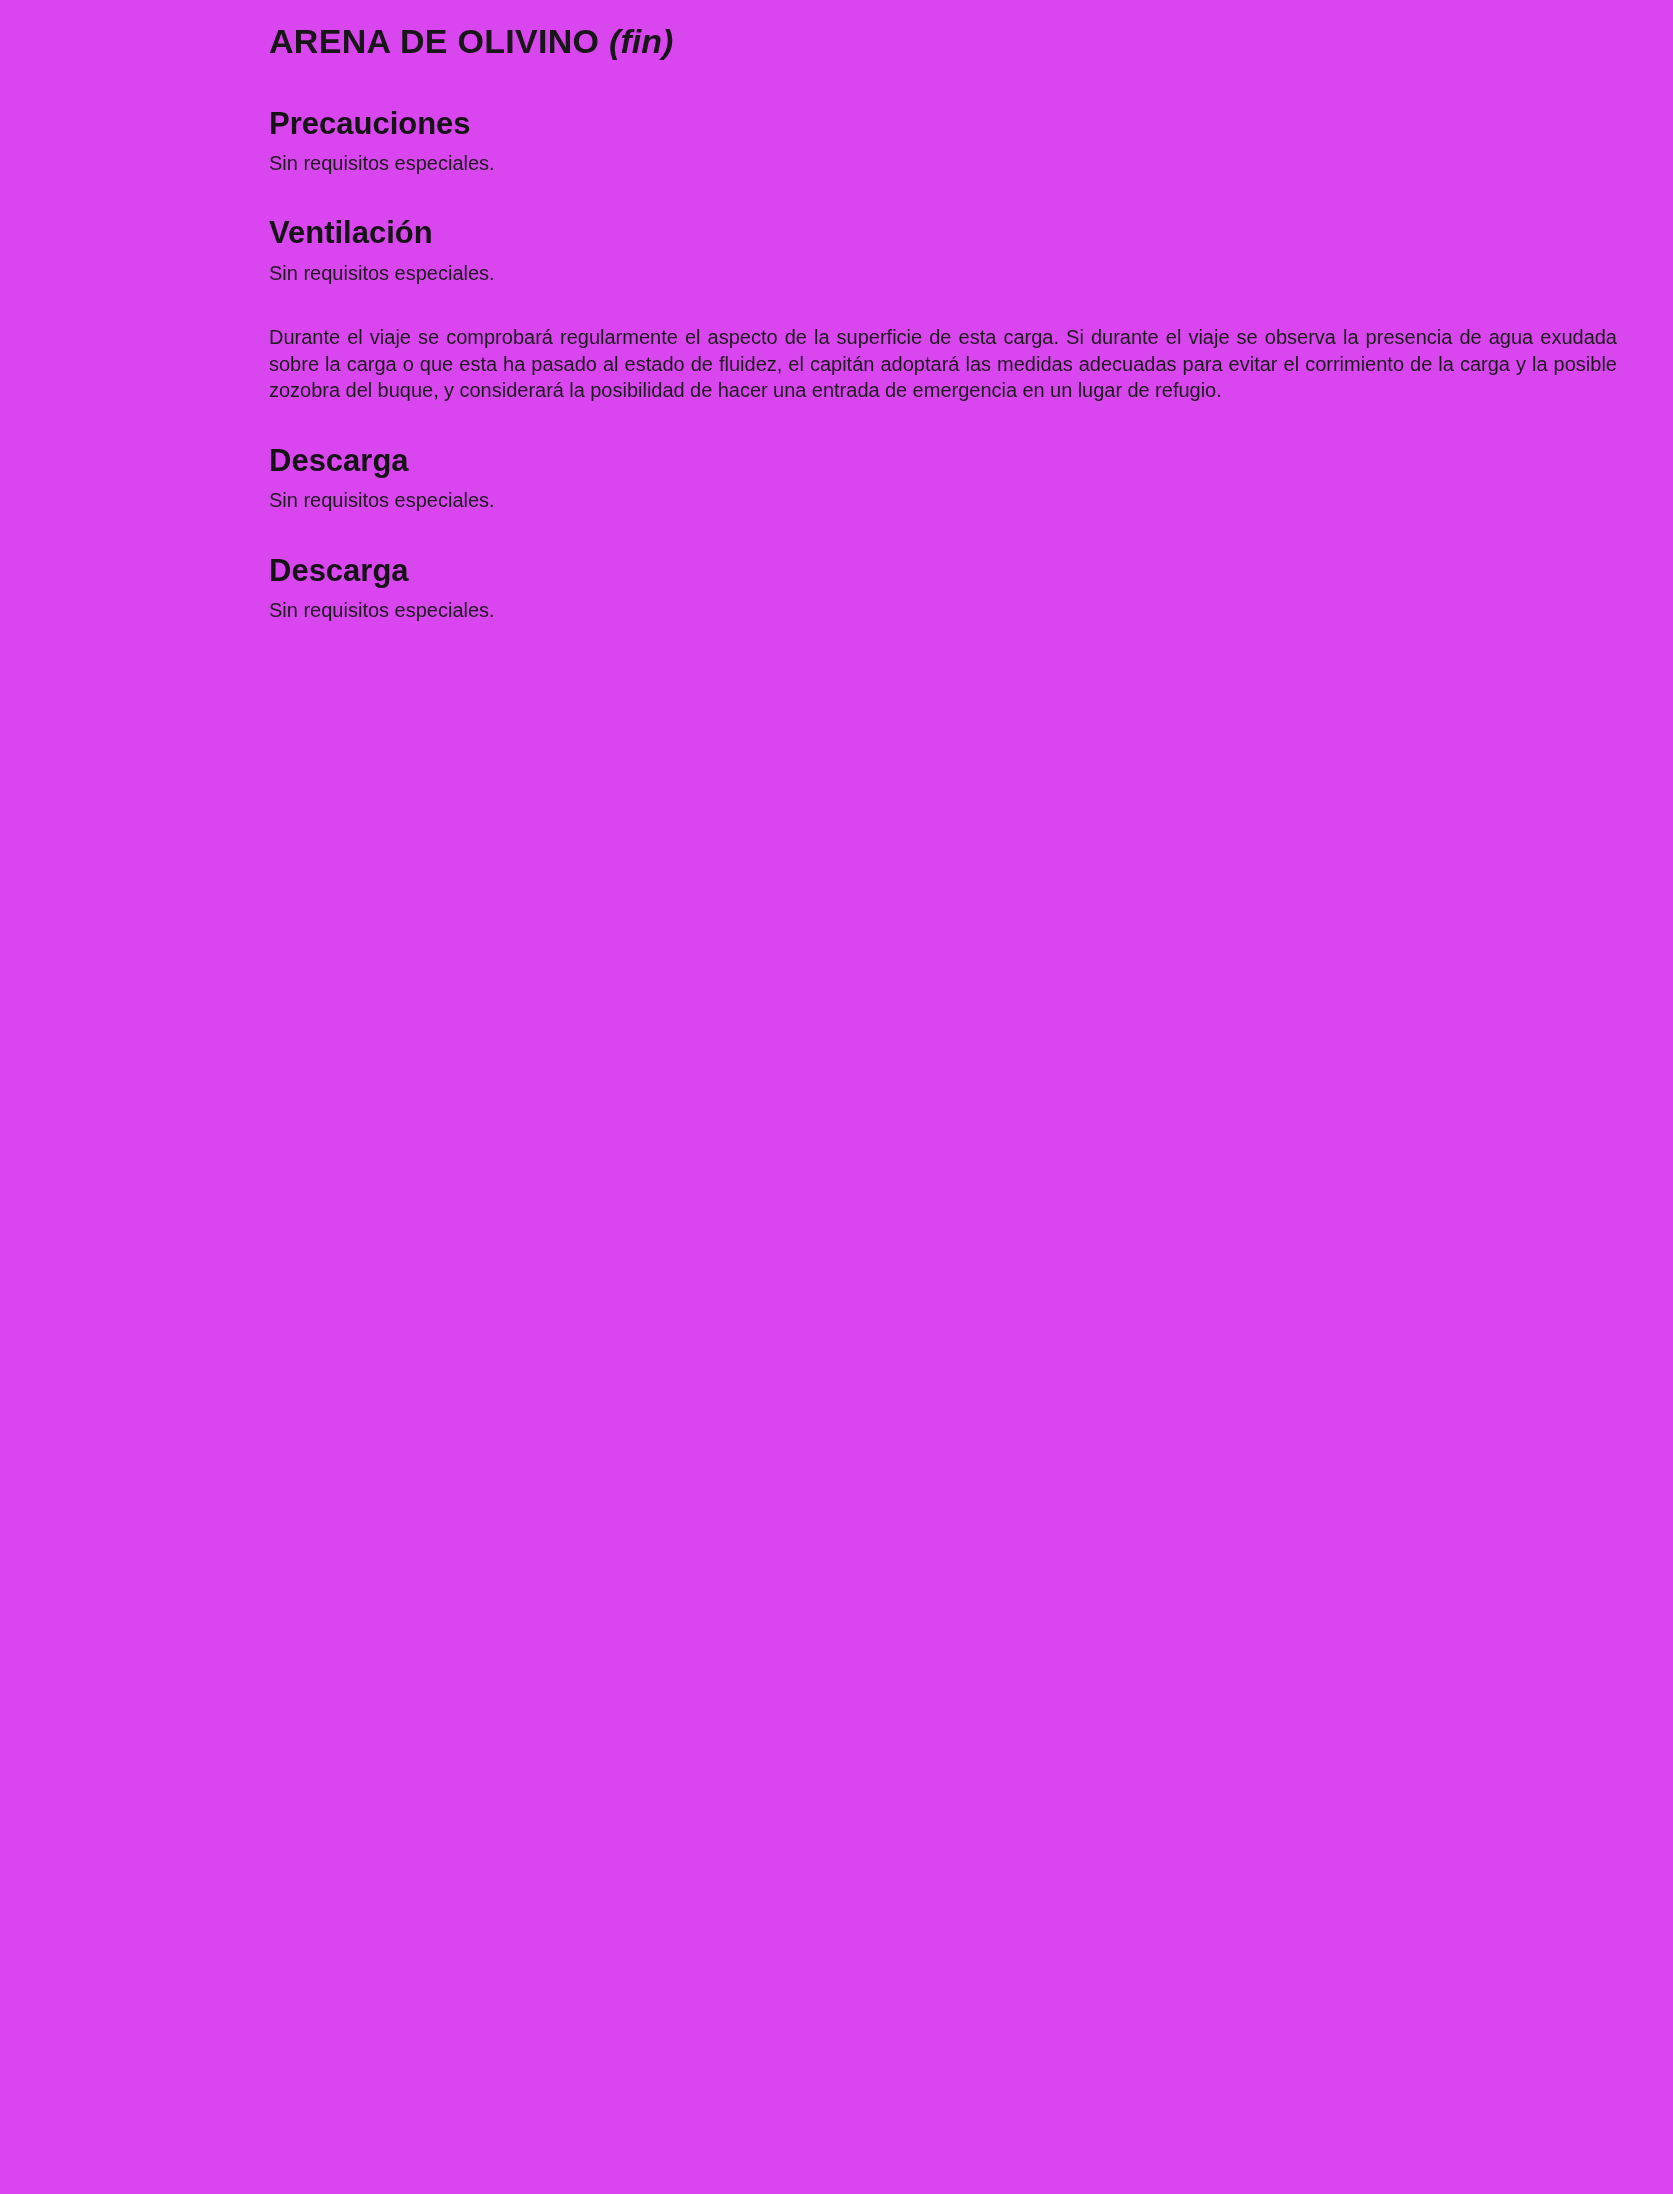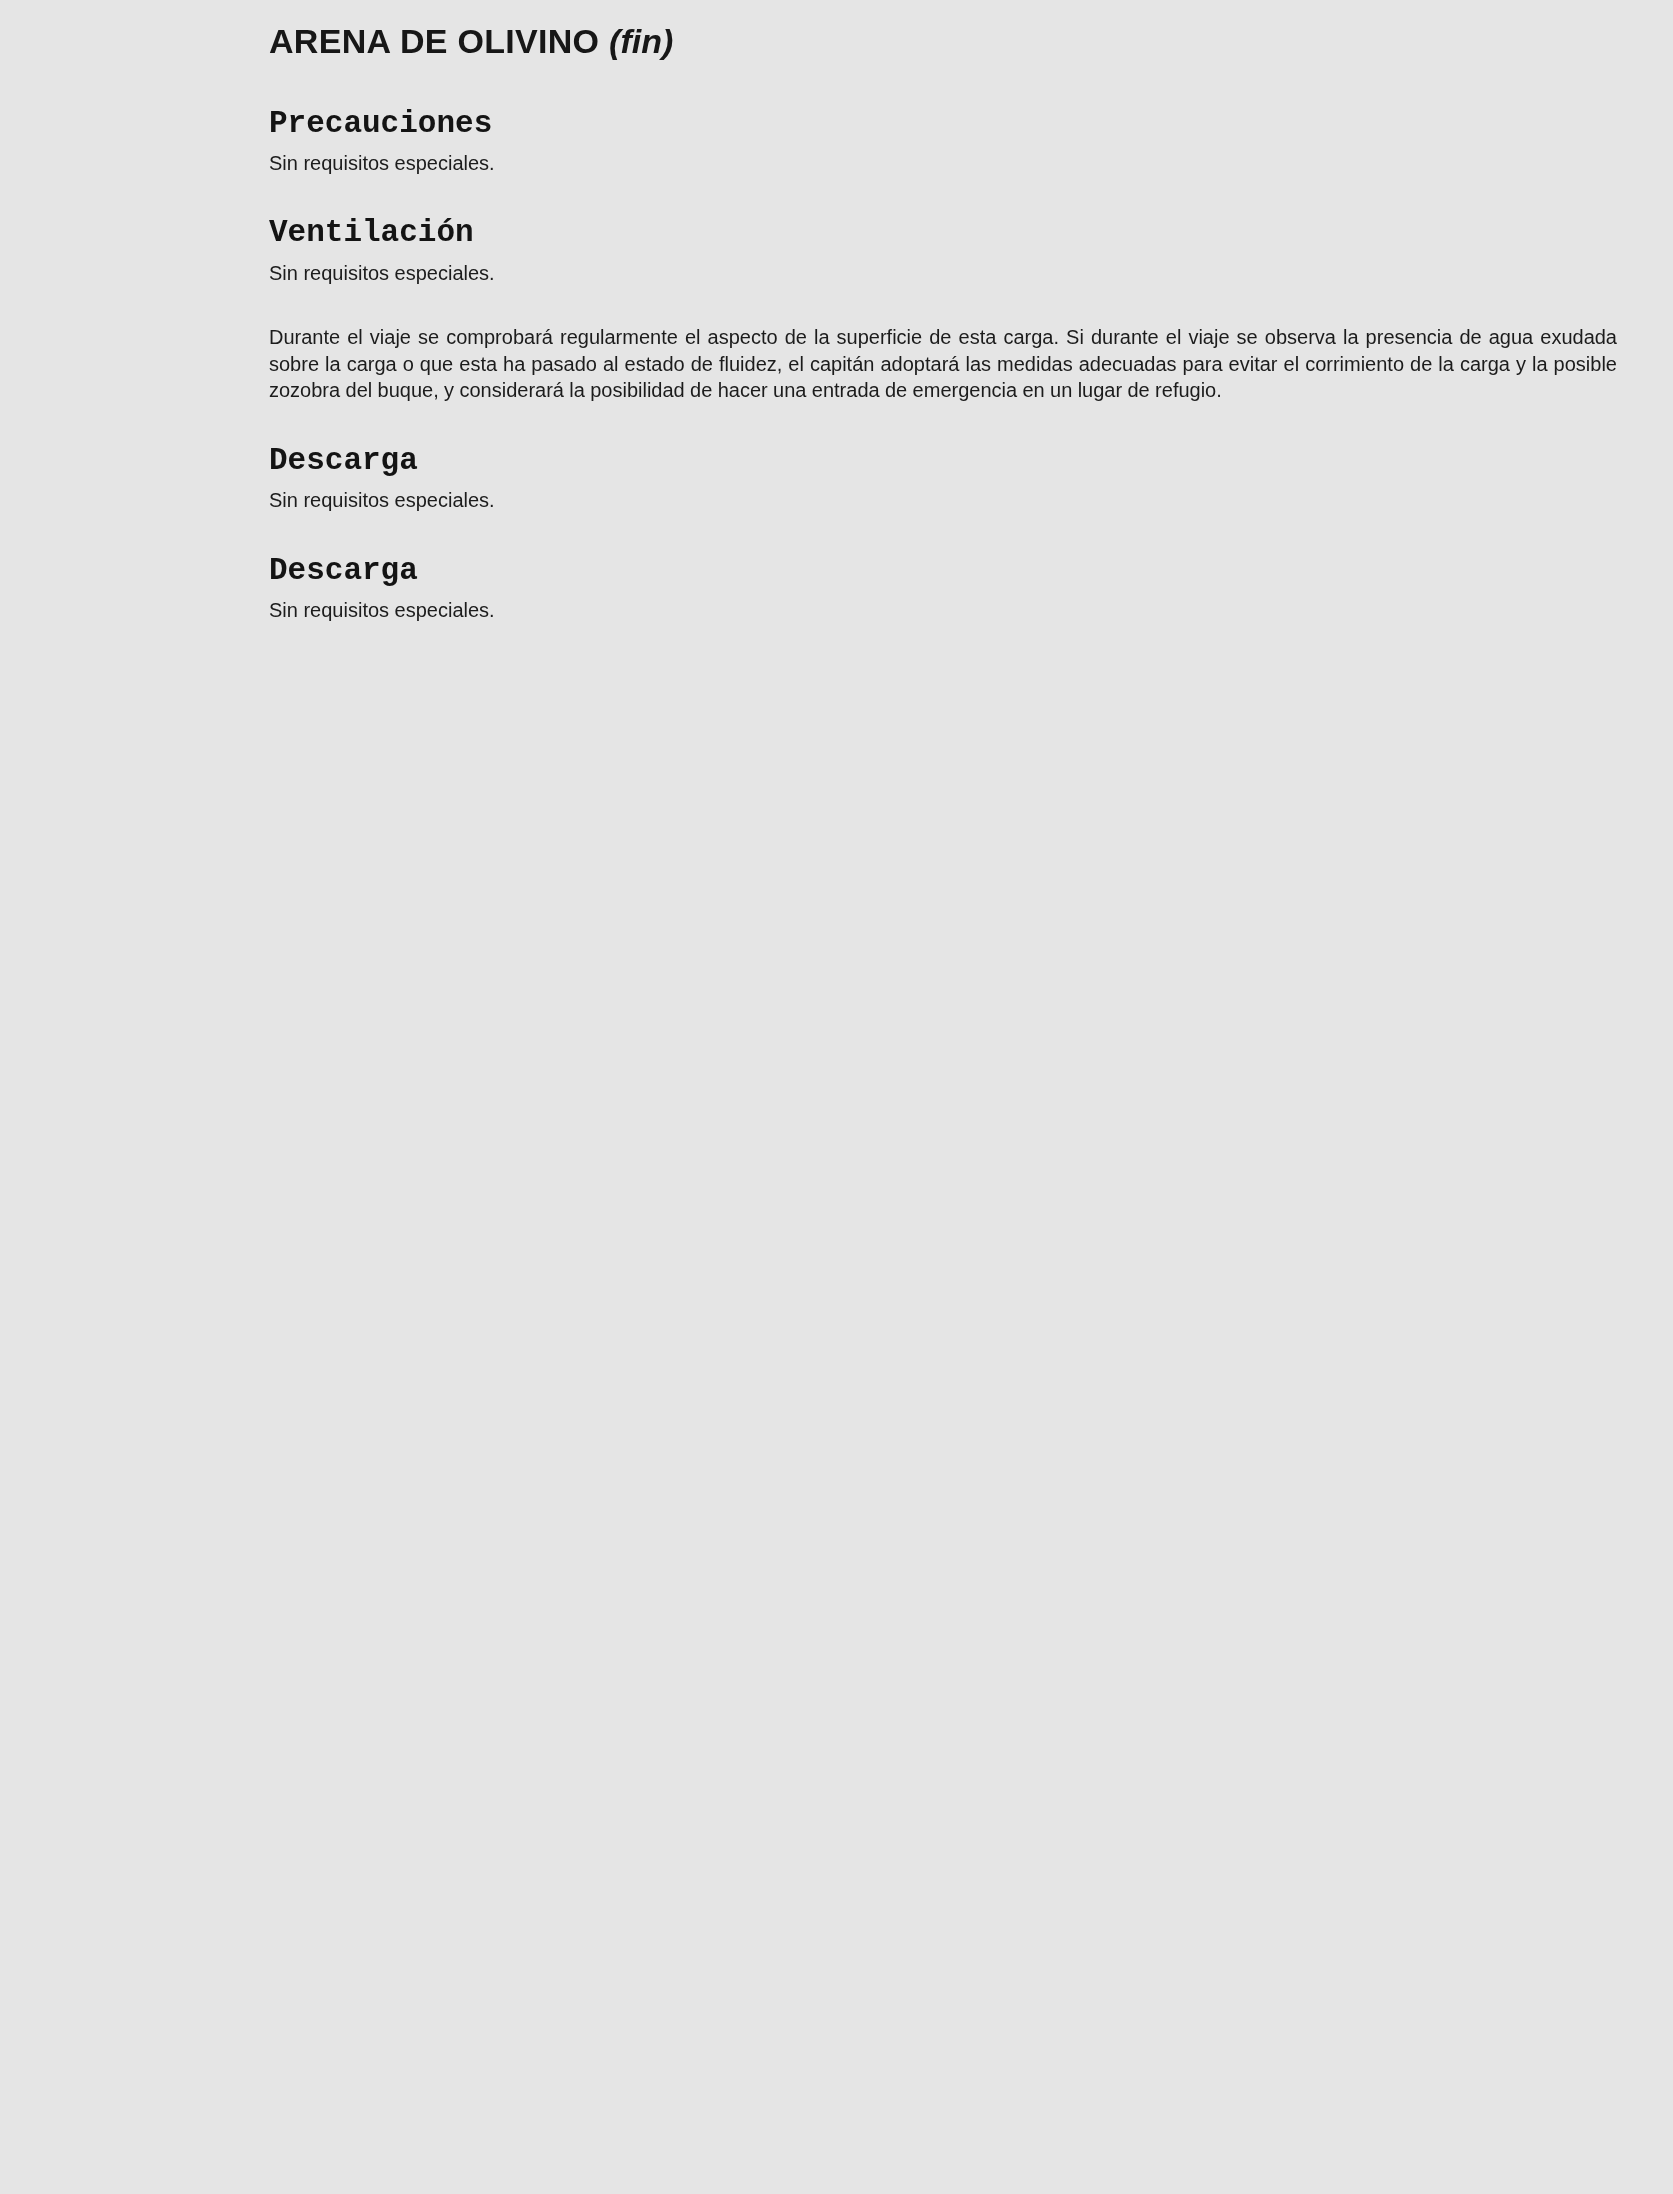--- a/index.html
+++ b/index.html
@@ -12,21 +12,21 @@
   body {
     font-family: "Liberation Sans", sans-serif;
     color: #1a1a1a;
     -webkit-font-smoothing: antialiased;
   }
 
   .page {
     position: relative;
     width: 1673px;
     height: 2194px;
-    background: #e5e5e5;
+    background: #d946ef;
     box-sizing: border-box;
     overflow: hidden;
   }
 
   .content {
     position: absolute;
     left: 269px;
     top: 20.6px;
     width: 1352px;
   }
@@ -54,21 +54,21 @@
 
   
   .section {
     margin-top: 38px;
   }
   .section:first-of-type {
     margin-top: 44px;
   }
 
   .section-heading {
-    font-family: Liberation Mono, monospace;
+    font-family: Liberation Sans, sans-serif;
     font-size: 31px;
     font-weight: bold;
     color: #141414;
     line-height: 1.2;
     margin: 0 0 8px 0;
   }
 
   .section-body {
     font-family: "Liberation Sans", sans-serif;
     font-size: 20px;

